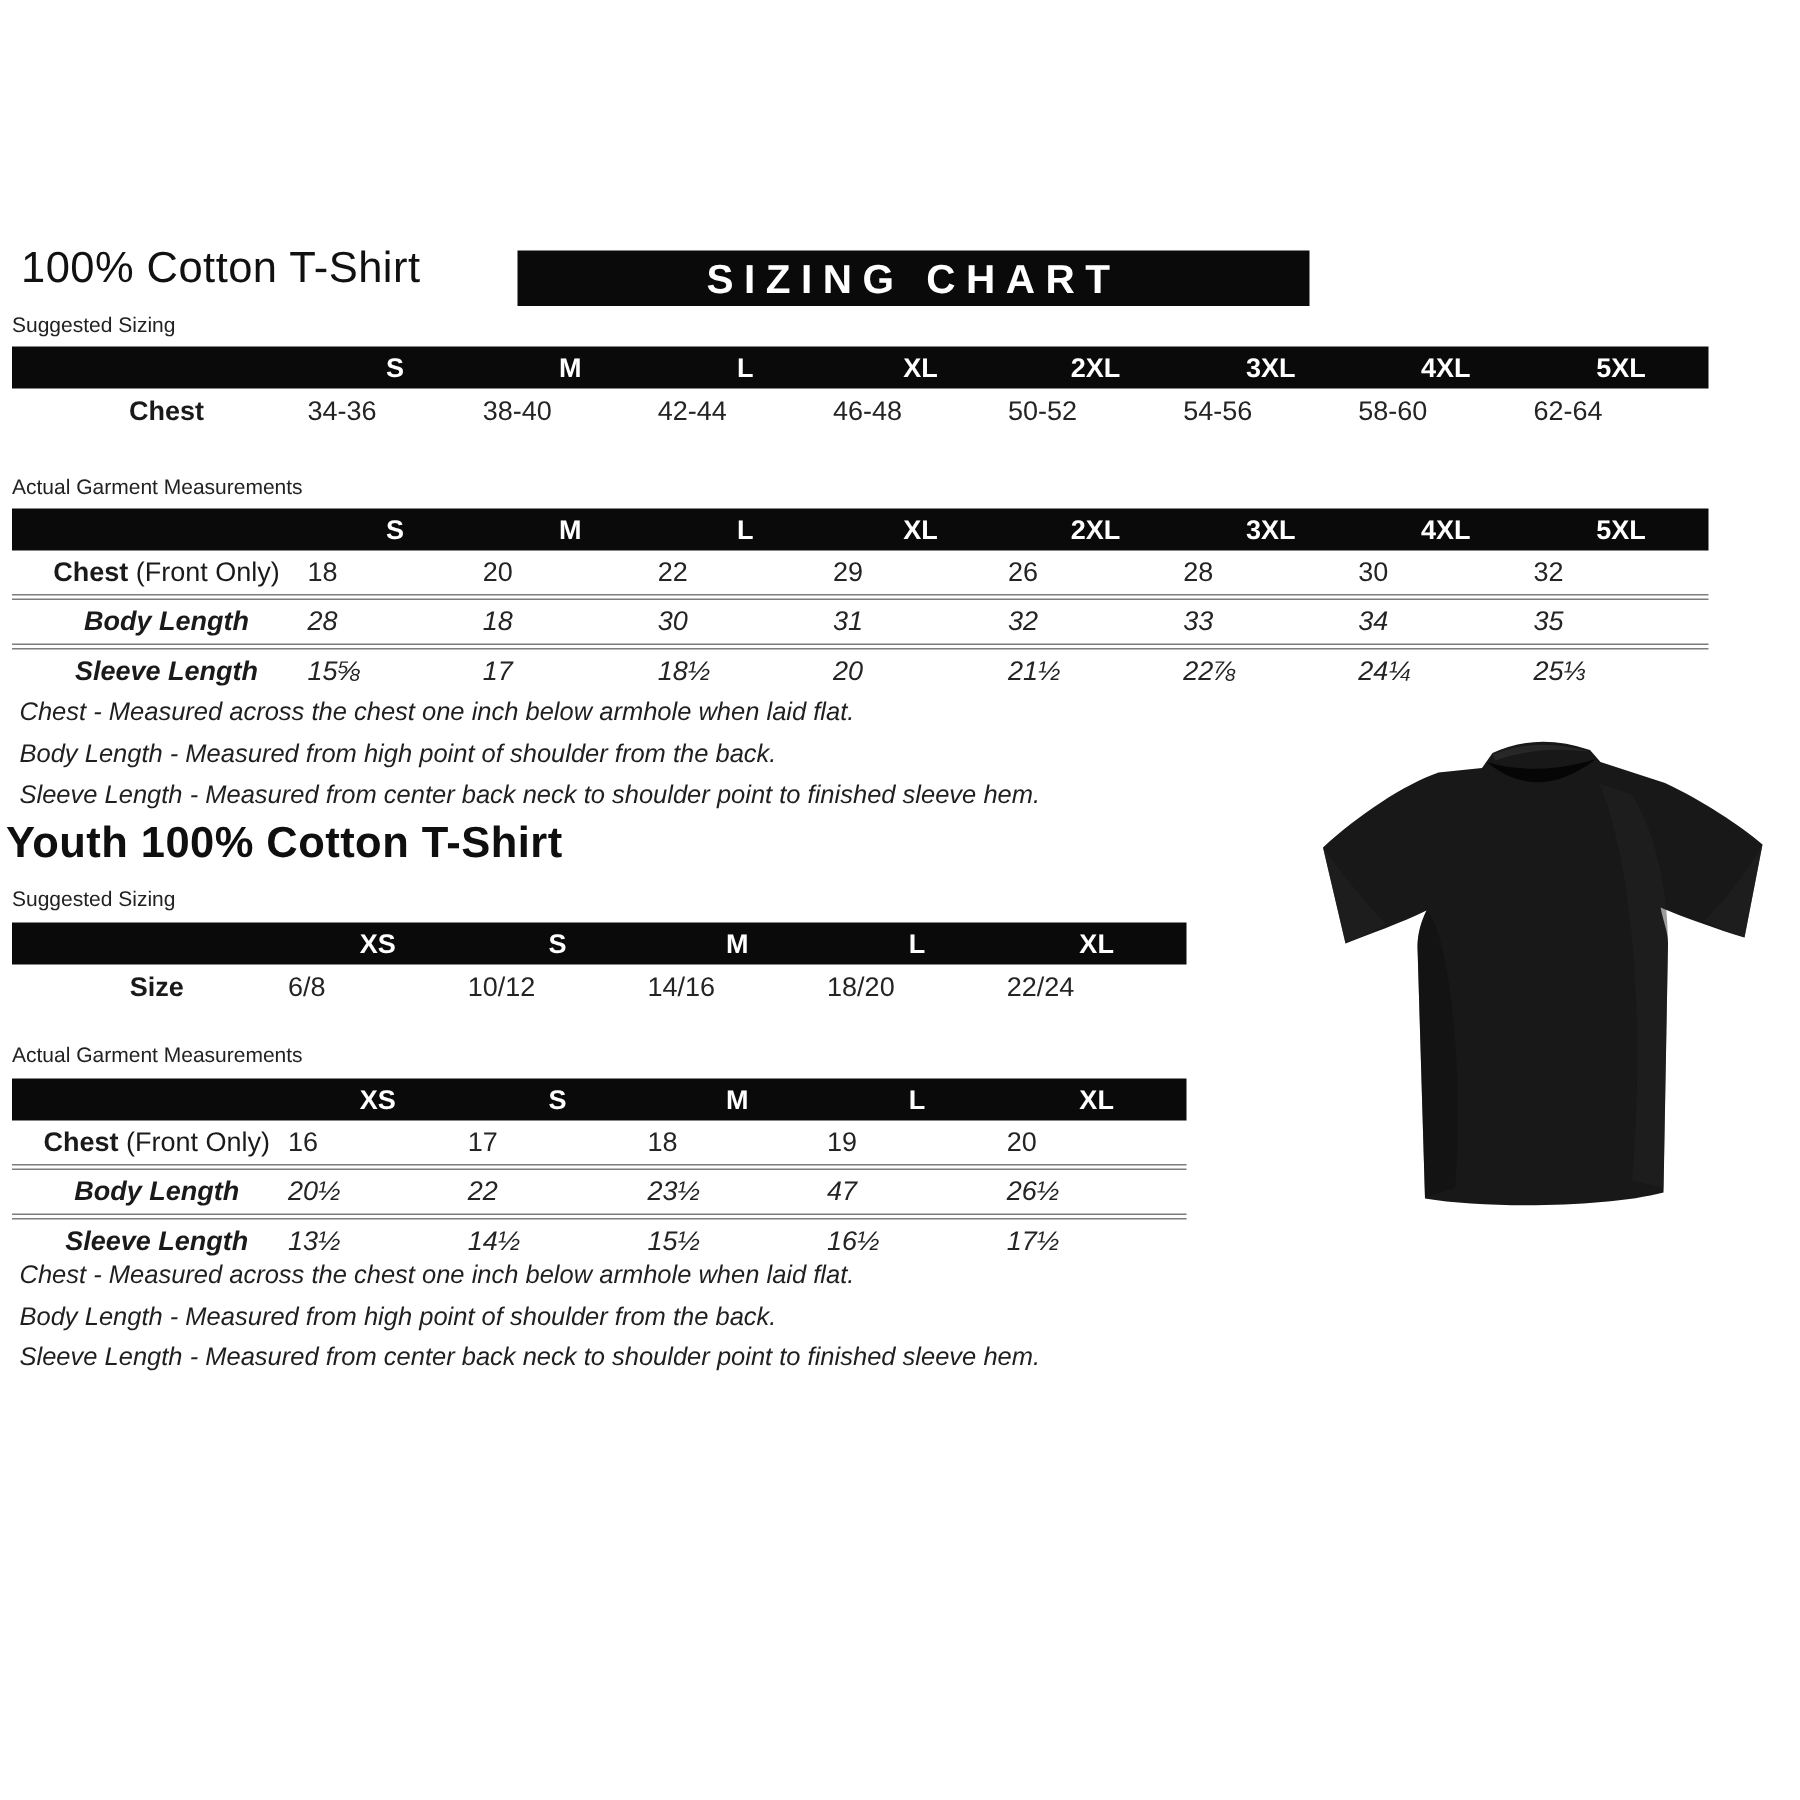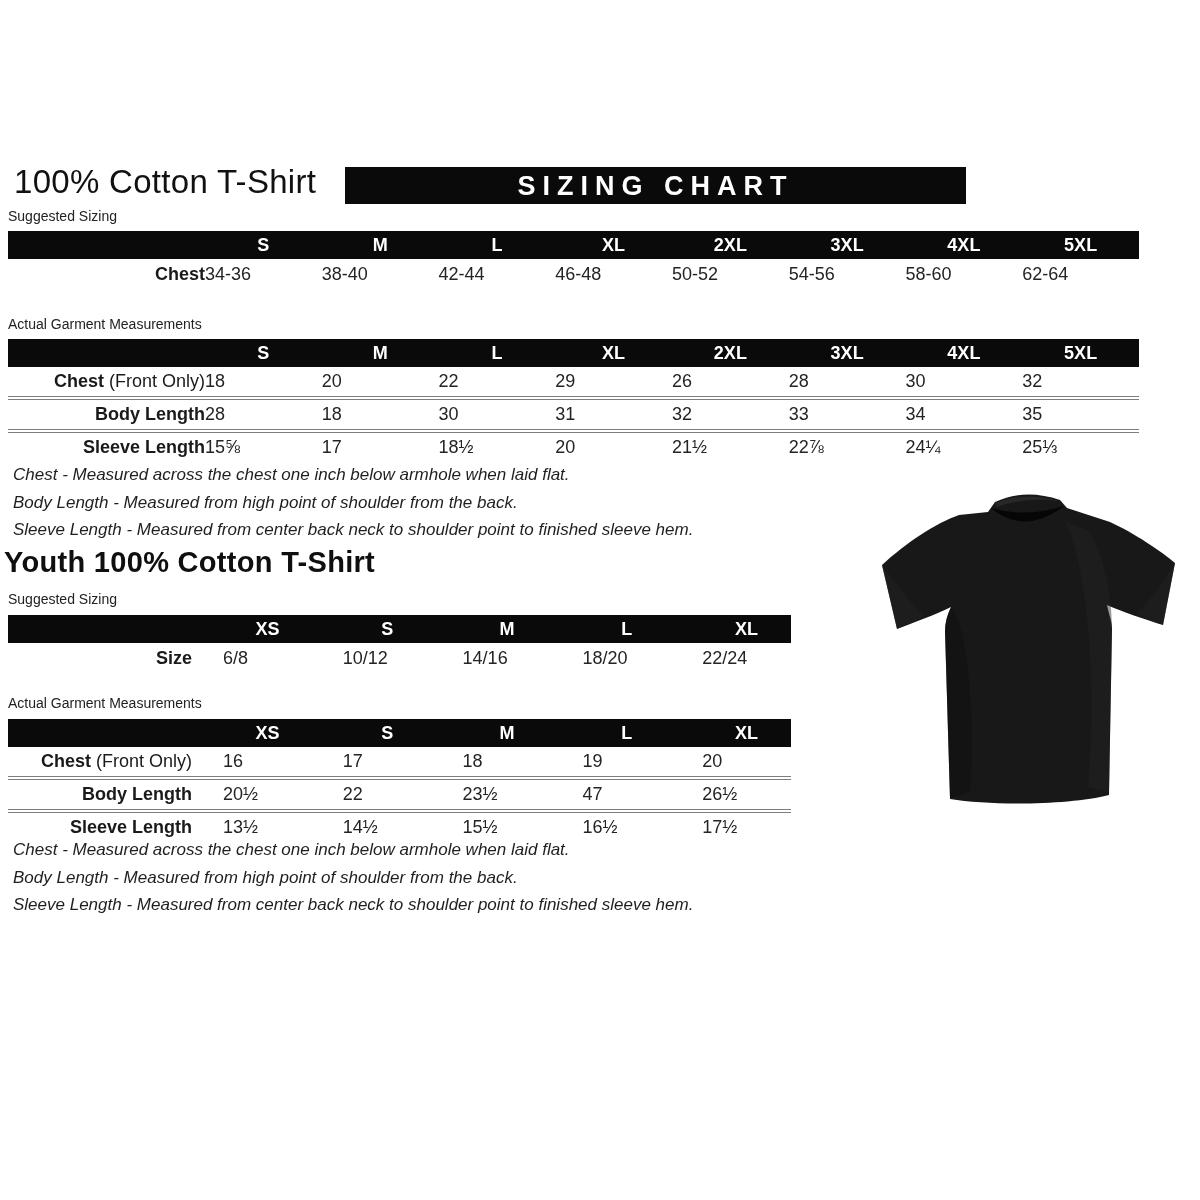--- a/index.html
+++ b/index.html
@@ -1,41 +1,41 @@
 <!DOCTYPE html>
 <html><head>
 <meta charset="utf-8">
 <style>
   html,body{margin:0;padding:0;background:#fff;}
   .page{position:relative;width:1200px;height:1200px;background:#ffffff;
         font-family:"Liberation Sans",sans-serif;color:#1c1c1c;overflow:hidden;}
 
-  .title{position:absolute;left:14px;top:163px;font-size:33px;font-weight:400;color:#111;letter-spacing:.3px;}
-  .banner{position:absolute;left:345px;top:167px;width:621px;height:37px;background:#0a0a0a;
+  .title{position:absolute;left:14px;top:163px;font-size:29px;font-weight:400;color:#111;letter-spacing:.3px;}
+  .banner{position:absolute;left:345px;top:167px;width:528px;height:37px;background:#0a0a0a;
           color:#fff;font-weight:700;font-size:27px;line-height:38px;text-align:center;letter-spacing:7px;}
   .ytitle{position:absolute;left:4px;top:546px;font-size:29px;font-weight:700;color:#0f0f0f;letter-spacing:.3px;}
 
   .seclabel{position:absolute;font-size:14px;color:#222;}
   .sl1{left:8px;top:208px;} .sl2{left:8px;top:316px;}
   .sl3{left:8px;top:591px;} .sl4{left:8px;top:695px;}
 
   .tbl{position:absolute;left:8px;}
   .t1{top:231px;width:1131px;} .t2{top:339px;width:1131px;}
   .t3{top:615px;width:783px;}  .t4{top:719px;width:783px;}
 
   .row{display:grid;align-items:center;}
   .cols-a{grid-template-columns:197px repeat(8,1fr);}
-  .cols-y{grid-template-columns:184px repeat(5,1fr);gap:31px;}
+  .cols-y{grid-template-columns:184px repeat(5,1fr);}
   .thead{background:#0a0a0a;height:28px;}
   .th{color:#fff;font-weight:700;font-size:18px;text-align:center;line-height:28px;}
   .drow{height:30px;}
   .mrow{height:29px;}
-  .sep{border-top:4px double #7d7d7d;}
+  .sep{border-top:4px double #7d7d7d;font-style:italic;}
   .td{font-size:18px;color:#242424;}
-  .lbl{text-align:right;padding-left:9px;font-size:18px;color:#1a1a1a;}
+  .lbl{text-align:center;padding-left:9px;font-size:18px;color:#1a1a1a;}
   .lbl b{font-weight:700;}
 
   .notes{position:absolute;left:13px;font-size:17px;line-height:27.5px;color:#1f1f1f;font-style:italic;}
   .n1{top:461px;} .n2{top:836px;}
   .note-line{white-space:nowrap;}
 
   .shirt{position:absolute;left:866px;top:462px;width:334px;height:368px;}
 </style>
 </head>
 <body>

